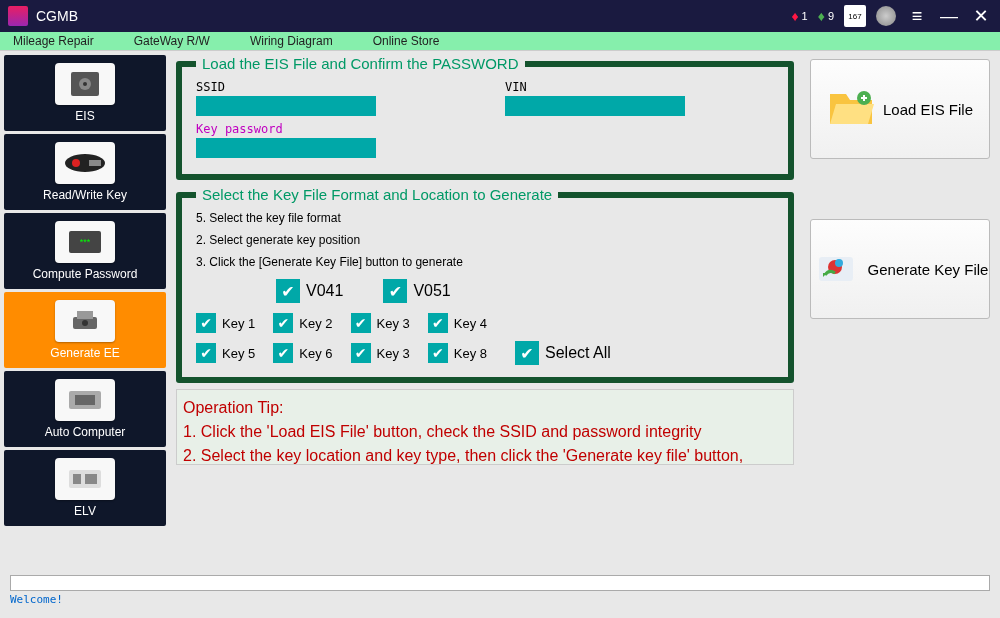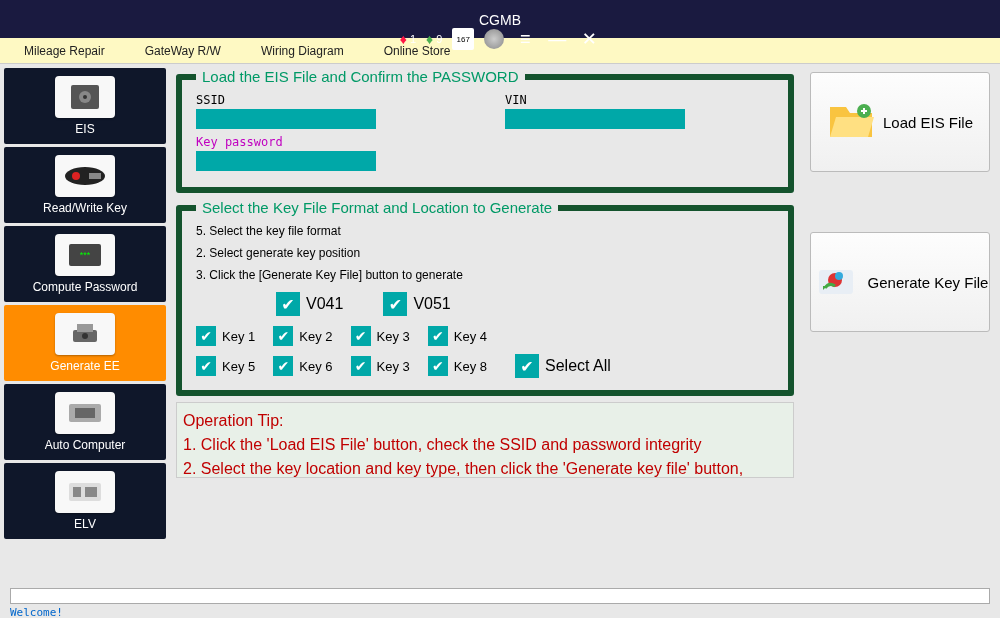--- a/index.html
+++ b/index.html
@@ -1,29 +1,29 @@
 <!DOCTYPE html>
 <html><head>
 <meta charset="utf-8">
 <style>
 * { margin: 0; padding: 0; box-sizing: border-box; font-family: Arial, sans-serif; }
 body { width: 1000px; height: 618px; background: #e8e8e8; overflow: hidden; }
 
-.titlebar { height: 38px; background: #1a1a40; color: #fff; display: flex; align-items: center; padding: 12px 8px; flex-direction: column; }
+.titlebar { height: 32px; background: #1a1a40; color: #fff; display: flex; align-items: center; padding: 12px 8px; }
 .titlebar .app-icon { width: 20px; height: 20px; background: linear-gradient(#e91e63, #9c27b0); border-radius: 2px; margin-right: 8px; }
 .titlebar .title { font-size: 14px; flex: 1; }
 .titlebar .stats { display: flex; align-items: center; gap: 10px; font-size: 11px; }
 .titlebar .stat-item { display: flex; align-items: center; gap: 3px; }
 .titlebar .diamond-red { color: #ff1744; font-size: 14px; }
 .titlebar .diamond-green { color: #4caf50; font-size: 14px; }
 .titlebar .cal-badge { width: 22px; height: 22px; background: #fff; border-radius: 2px; display: flex; flex-direction: column; font-size: 8px; color: #000; align-items: center; justify-content: center; }
 .titlebar .round-icon { width: 20px; height: 20px; background: radial-gradient(#ccc, #888); border-radius: 50%; }
 .titlebar .wc { width: 22px; text-align: center; font-size: 18px; cursor: pointer; }
 
-.menubar { height: 26px; background: #fef9c3; display: flex; align-items: center; padding: 0 24px; gap: 40px; border-bottom: 1px solid #ccc; }
+.menubar { height: 19px; background: #86efac; display: flex; align-items: center; padding: 0 13px; gap: 40px; border-bottom: 1px solid #ccc; }
 .menubar .menu-item { font-size: 12px; color: #222; cursor: pointer; }
 
 .main-area { display: flex; height: calc(100% - 32px - 26px - 36px); }
 
 .sidebar { width: 170px; padding: 4px; display: flex; flex-direction: column; gap: 3px; }
 .sidebar-item { height: 76px; background: #0f172a; color: #fff; display: flex; flex-direction: column; align-items: center; justify-content: center; cursor: pointer; border-radius: 2px; }
 .sidebar-item.active { background: #ff8c00; }
 .sidebar-item .icon-box { width: 60px; height: 42px; background: #f8f8f8; border-radius: 4px; display: flex; align-items: center; justify-content: center; margin-bottom: 4px; box-shadow: 0 1px 2px rgba(0,0,0,0.3); }
 .sidebar-item .label { font-size: 12px; }
 

